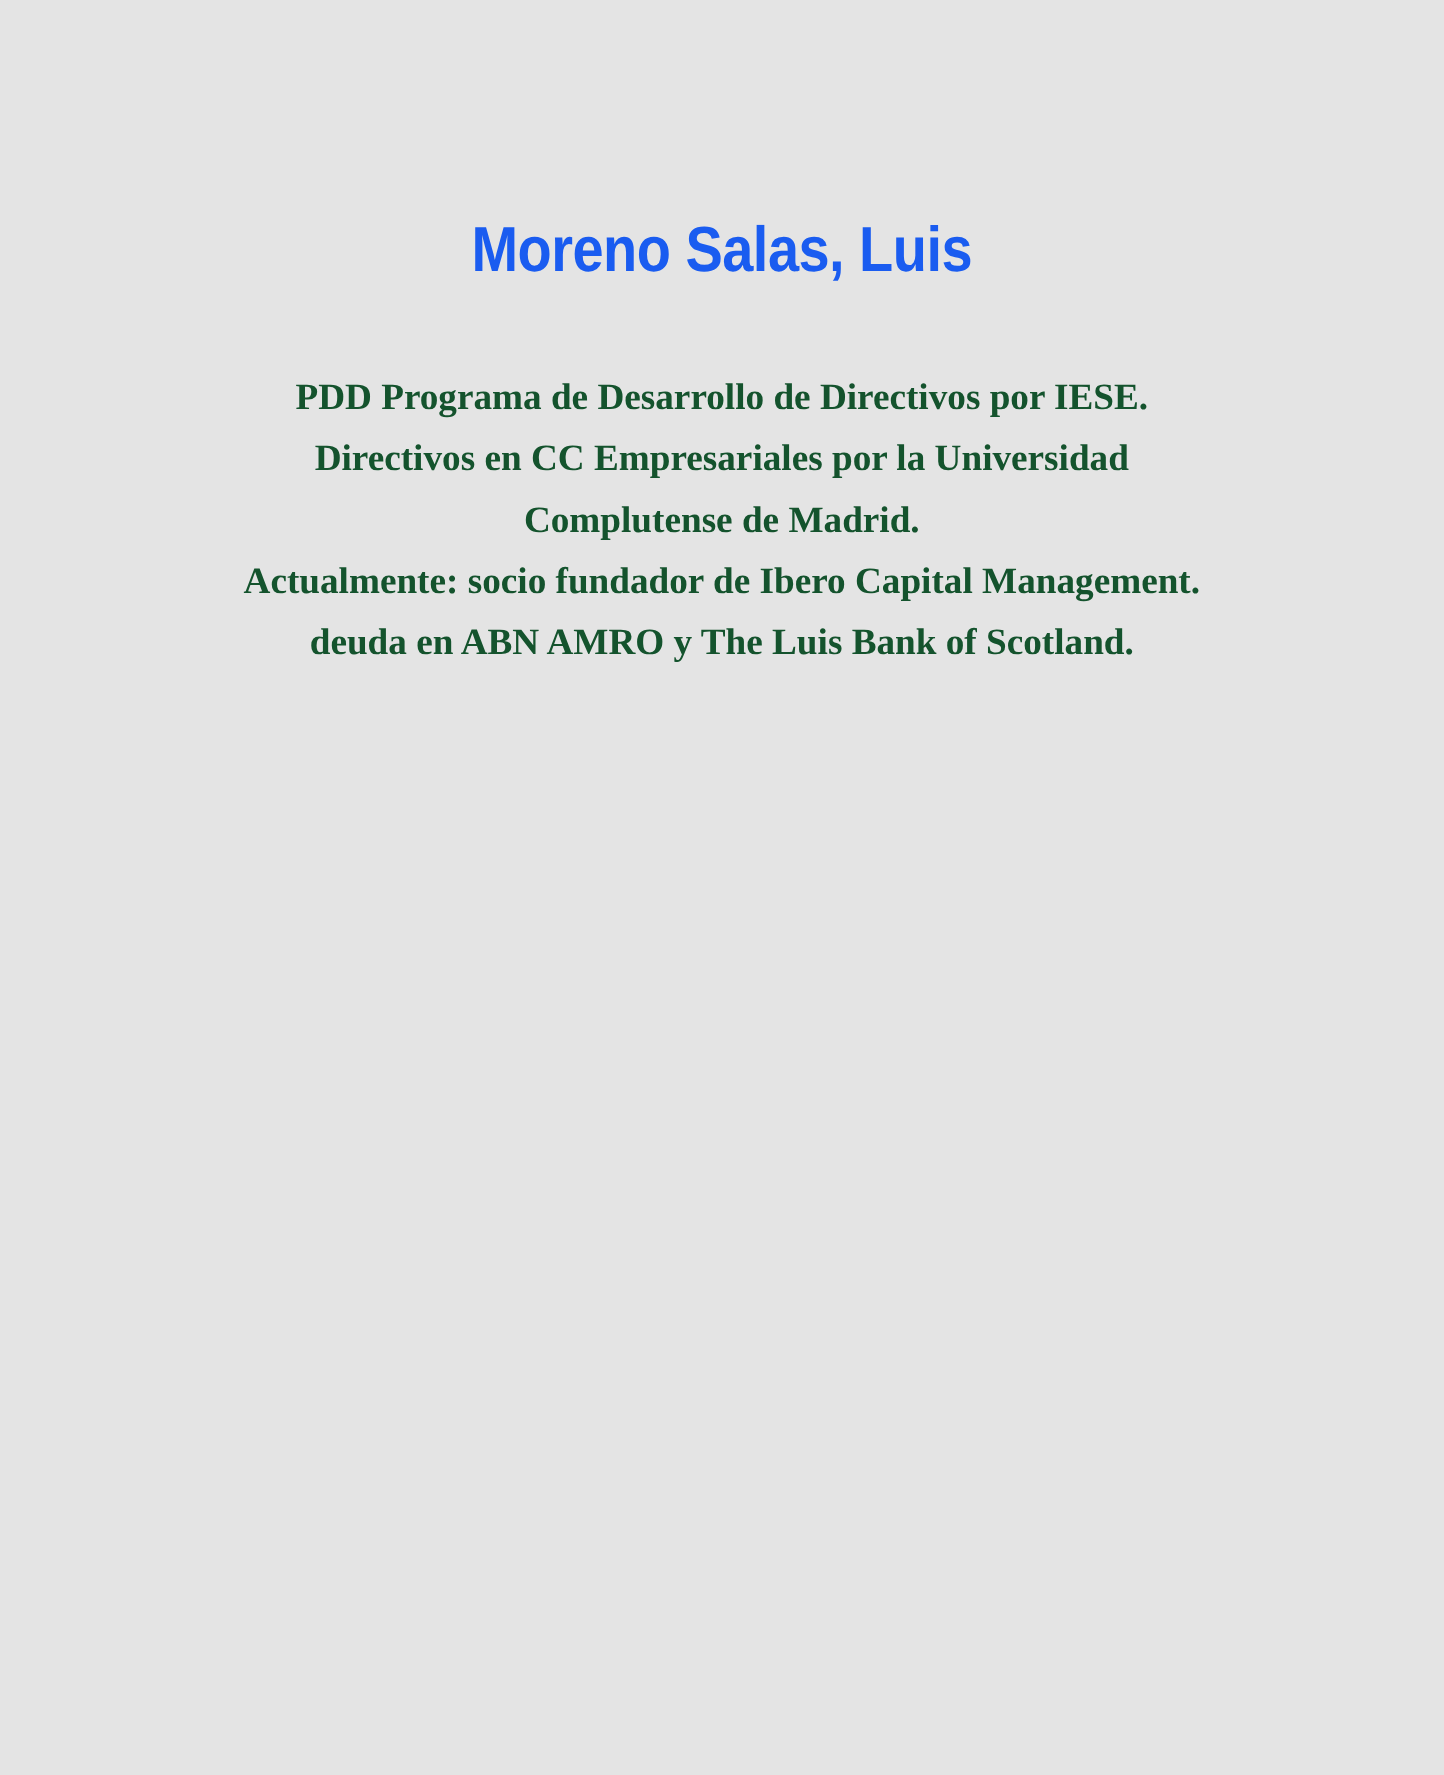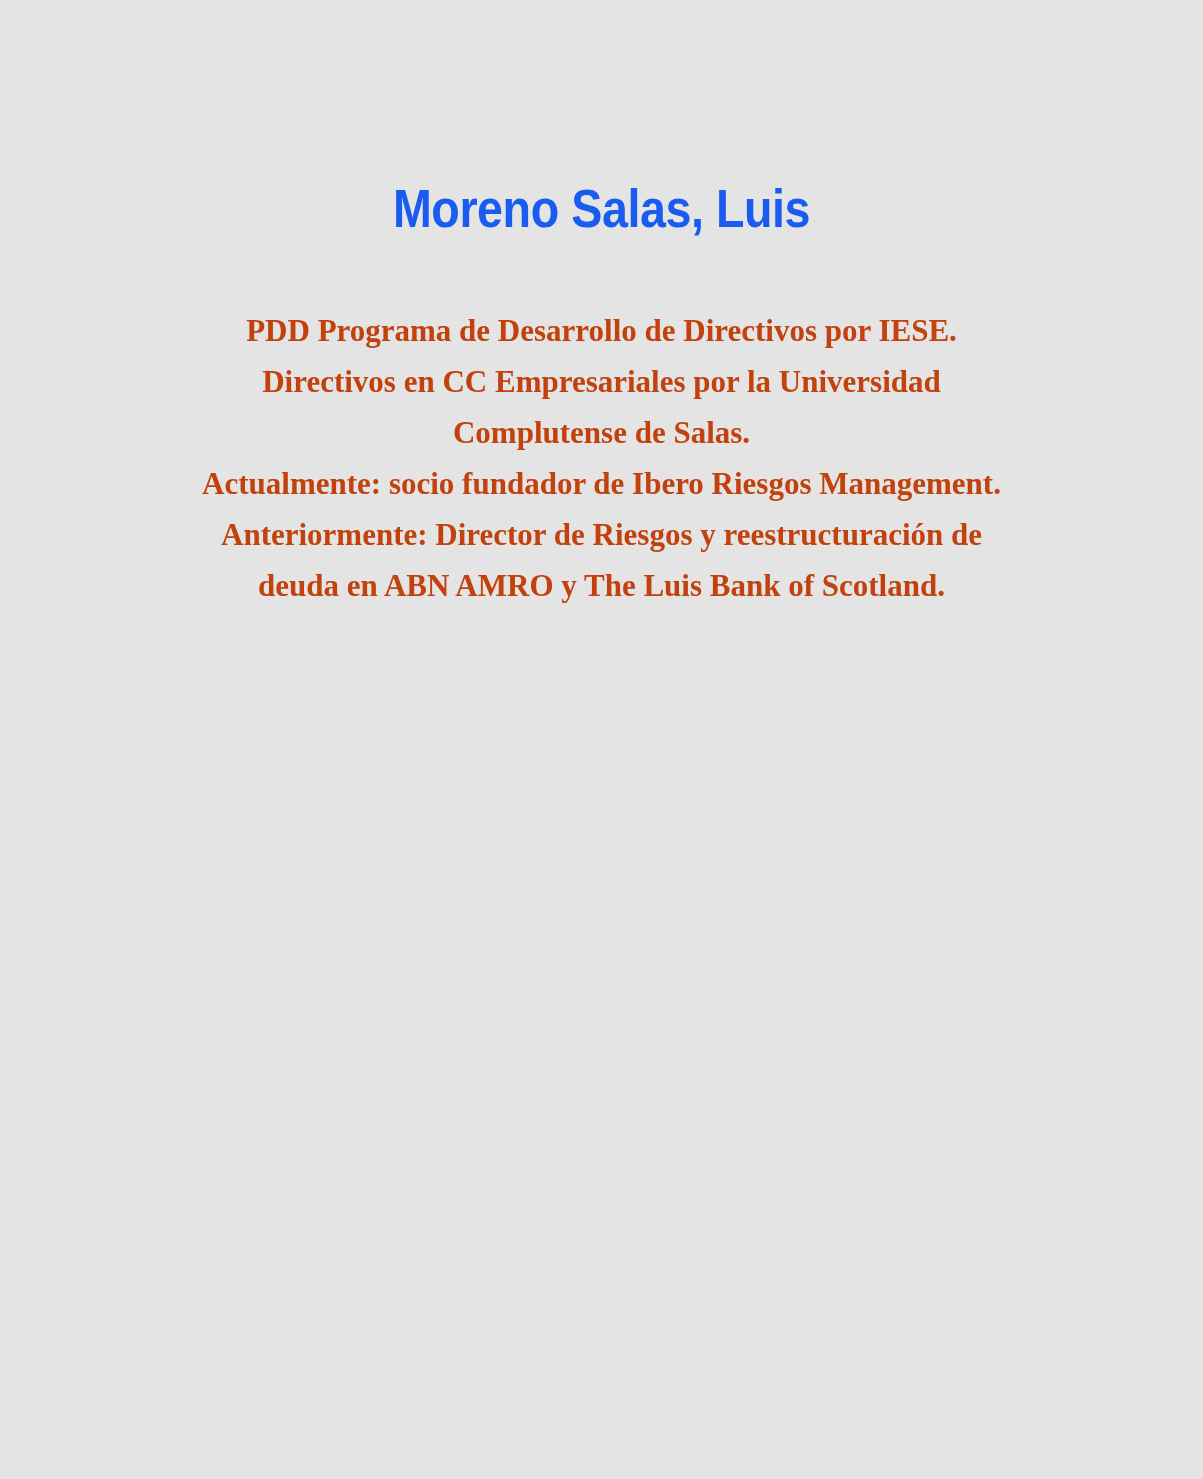--- a/index.html
+++ b/index.html
@@ -41,36 +41,35 @@
   .profile-bio {
     position: absolute;
     top: 305px;
     left: 0;
     width: 1203px;
     text-align: center;
     font-family: "Liberation Serif", serif;
     font-weight: bold;
     font-size: 31px;
     line-height: 51px;
-    color: #c2410c;
+    color: #14532d;
   }
   .profile-bio .bio-line {
     display: block;
     white-space: pre;
   }
 </style>
 </head>
 <body>
 
 <div class="page">
 
   <h1 class="profile-name">Moreno Salas, Luis</h1>
 
   <div class="profile-bio">
     <span class="bio-line">PDD Programa de Desarrollo de Directivos por IESE.</span>
     <span class="bio-line">Directivos en CC Empresariales por la Universidad</span>
-    <span class="bio-line">Complutense de Salas.</span>
-    <span class="bio-line">Actualmente: socio fundador de Ibero Riesgos Management.</span>
-    <span class="bio-line">Anteriormente: Director de Riesgos y reestructuración de</span>
+    <span class="bio-line">Complutense de Madrid.</span>
+    <span class="bio-line">Actualmente: socio fundador de Ibero Capital Management.</span>
     <span class="bio-line">deuda en ABN AMRO y The Luis Bank of Scotland.</span>
   </div>
 
 </div>
 
 </body></html>

